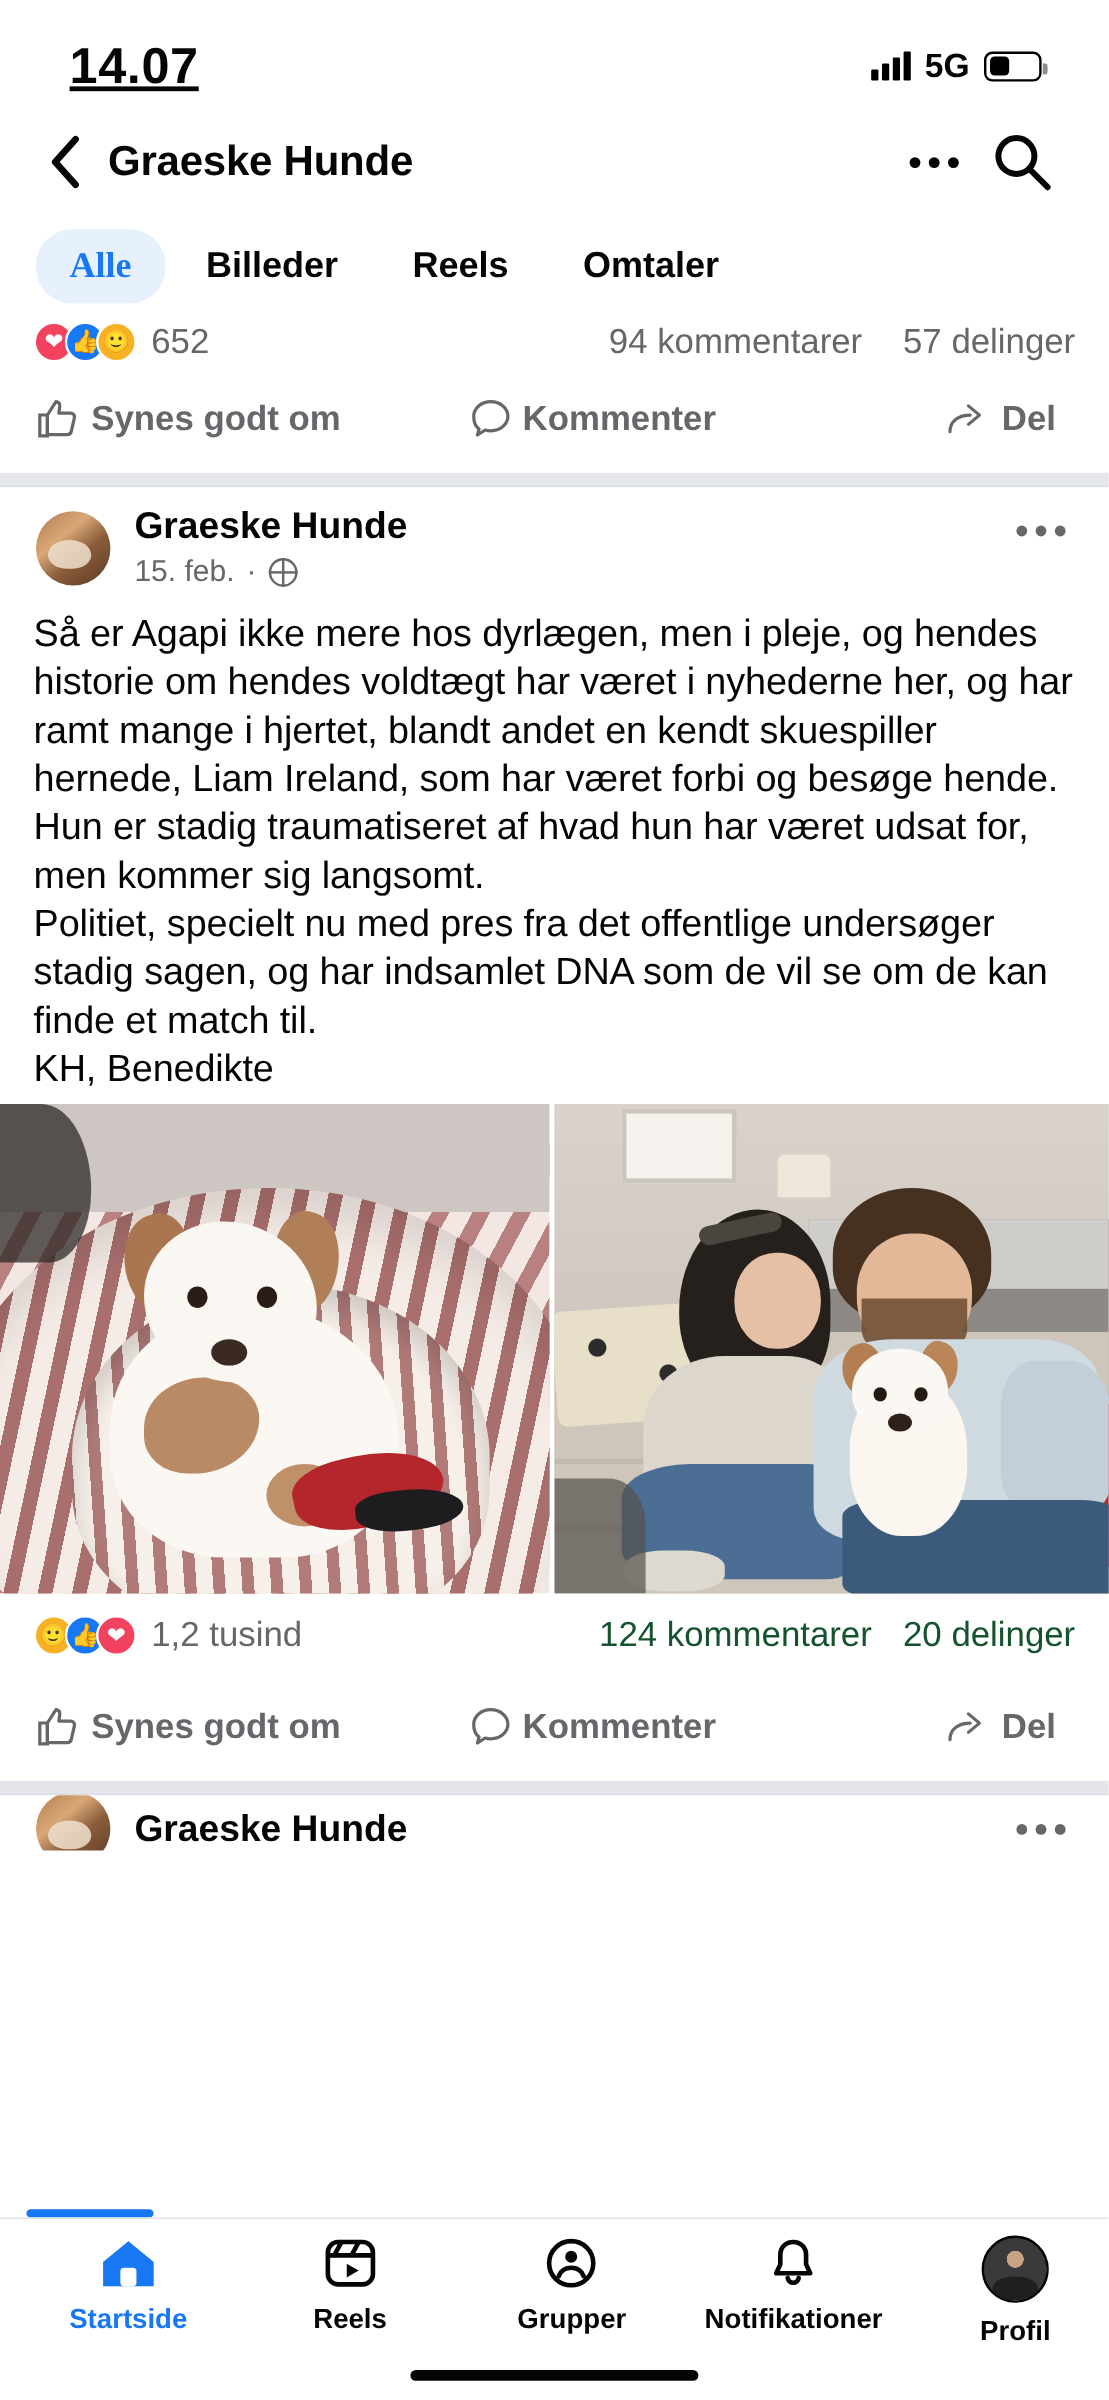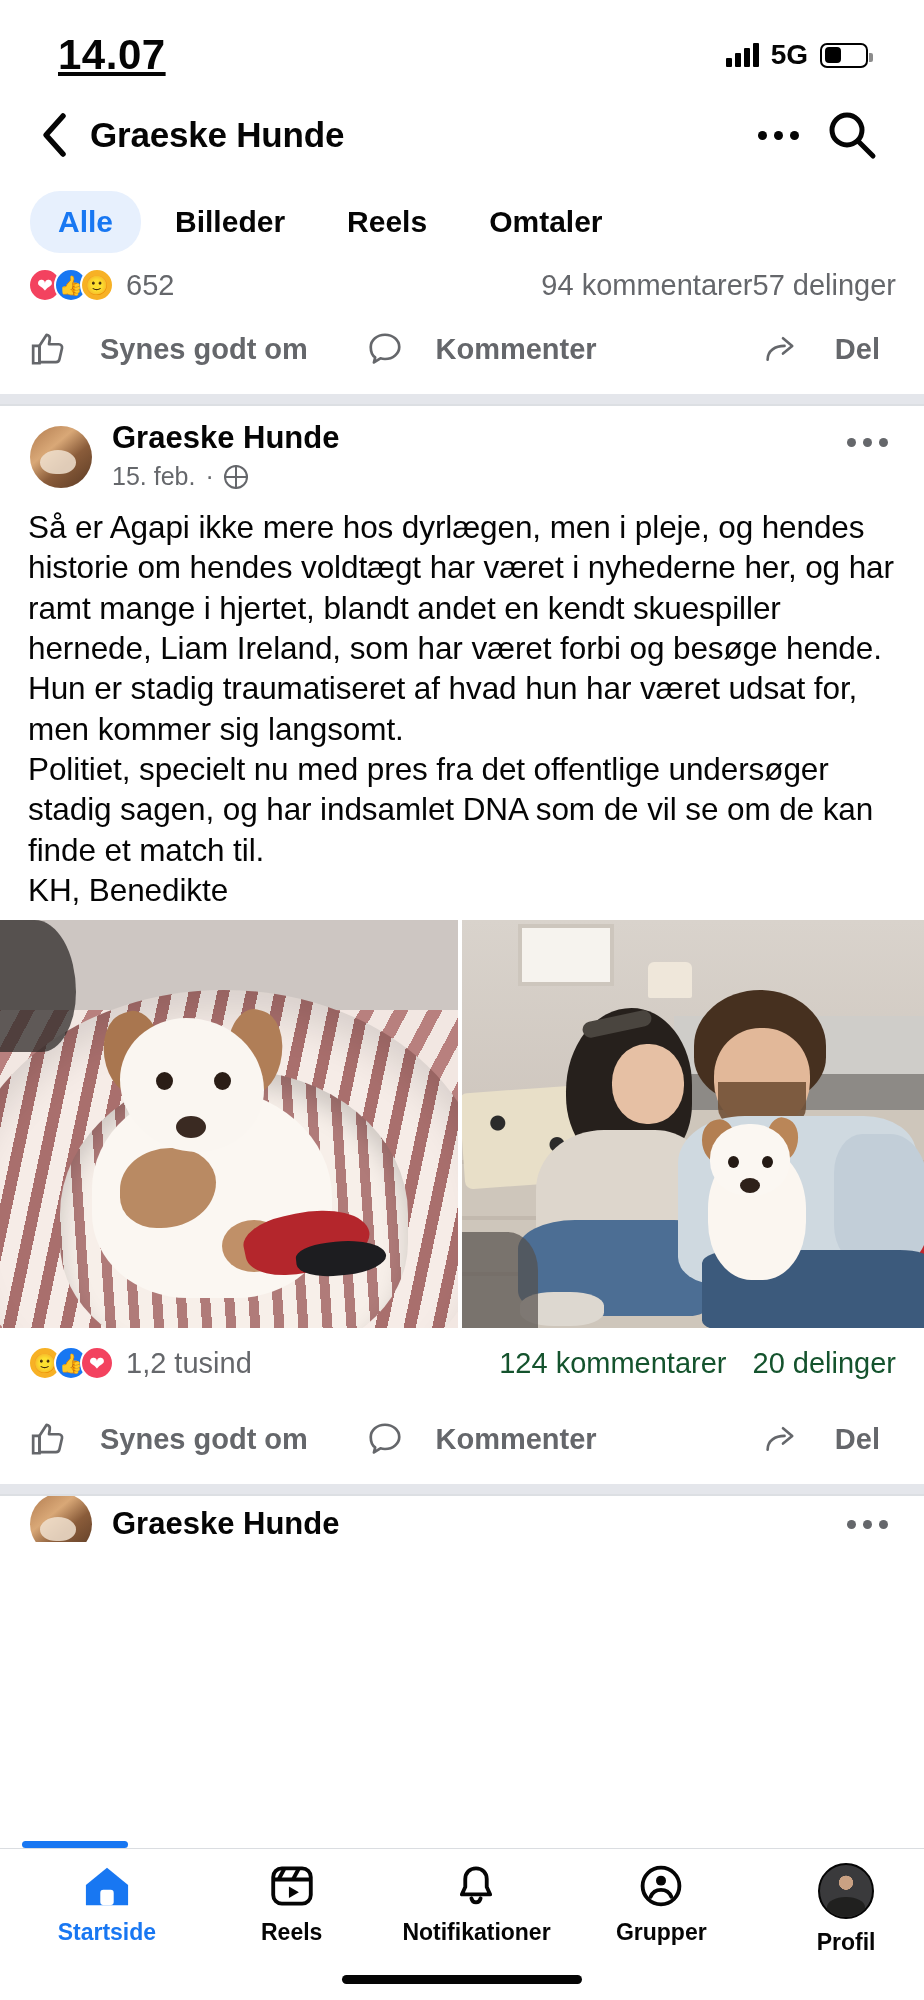--- a/index.html
+++ b/index.html
@@ -98,21 +98,21 @@
     gap: 6px;
   }
   .tab {
     padding: 14px 28px;
     border-radius: 30px;
     font-size: 30px;
     font-weight: bold;
     color: #050505;
     white-space: nowrap;
   }
-  .tab.active { background: #e7f0fd; color: #1877f2; }
+  .tab.active { background: #e7f0fd; color: #1877f2; font-family: Liberation Serif, serif; }
 
   
   .feed { position: relative; }
 
   .partial-row {
     display: flex;
     align-items: center;
     padding: 0 28px;
     height: 38px;
     overflow: hidden;
@@ -123,31 +123,31 @@
     margin-left: -8px;
     border: 2px solid #fff;
     display: flex; align-items: center; justify-content: center;
     font-size: 19px; color: #fff;
   }
   .chip:first-child { margin-left: 0; }
   .chip.love { background: #f3425f; }
   .chip.like { background: #1877f2; }
   .chip.care { background: #f7b125; }
   .count-text { font-size: 29px; color: #65676b; margin-left: 12px; }
-  .partial-row .meta { margin-left: auto; display: flex; }
+  .partial-row .meta { margin-left: auto; display: flex; gap: 34px; }
   .partial-row .meta span { font-size: 29px; color: #65676b; }
 
   .actionbar {
     display: flex;
     align-items: center;
     height: 90px;
     padding: 0 30px;
   }
   .action {
-    display: flex; align-items: center; gap: 32px;
+    display: flex; align-items: center; gap: 8px;
     flex: 1;
   }
   .action.mid { justify-content: flex-end; }
   .action.end { justify-content: flex-end; padding-right: 14px; }
   .action-label { font-size: 29px; color: #65676b; font-weight: bold; }
 
   .divider { height: 10px; background: #e4e6eb; }
   .thin-divider { height: 2px; background: #dcdfe3; }
 
   .post-header {
@@ -744,35 +744,35 @@
       <line x1="2.4" y1="8.6" x2="21.6" y2="8.6" stroke="#050505" stroke-width="2"></line>
       <line x1="8" y1="3" x2="5" y2="8.6" stroke="#050505" stroke-width="2"></line>
       <line x1="15.5" y1="3" x2="12.5" y2="8.6" stroke="#050505" stroke-width="2"></line>
       <path d="M10.4 12.2 L15.6 15.2 L10.4 18.2 Z" fill="#050505"></path>
     </svg>
     <span class="lbl">Reels</span>
   </div>
 
 
   <div class="tabitem">
-    <svg width="46" height="46" viewBox="0 0 24 24" aria-hidden="true">
-      <path d="M12 2.8c-3.3 0-5.6 2.4-5.6 5.6v4.1L4.6 16.4h14.8l-1.8-3.9V8.4c0-3.2-2.3-5.6-5.6-5.6z" fill="none" stroke="#050505" stroke-width="2" stroke-linejoin="round"></path>
-      <path d="M9.6 18.4c.3 1.3 1.3 2.1 2.4 2.1s2.1-.8 2.4-2.1" fill="none" stroke="#050505" stroke-width="2" stroke-linecap="round"></path>
-    </svg>
-    <span class="lbl">Notifikationer</span>
-  </div>
-
-  <div class="tabitem">
     <svg width="48" height="46" viewBox="0 0 24 24" aria-hidden="true">
       <circle cx="12" cy="12" r="9.6" fill="none" stroke="#050505" stroke-width="2"></circle>
       <circle cx="12" cy="9.2" r="2.6" fill="#050505"></circle>
       <path d="M6.6 17.6c.9-2.3 2.9-3.6 5.4-3.6s4.5 1.3 5.4 3.6" fill="none" stroke="#050505" stroke-width="2" stroke-linecap="round"></path>
     </svg>
     <span class="lbl">Grupper</span>
   </div>
 
   <div class="tabitem">
+    <svg width="46" height="46" viewBox="0 0 24 24" aria-hidden="true">
+      <path d="M12 2.8c-3.3 0-5.6 2.4-5.6 5.6v4.1L4.6 16.4h14.8l-1.8-3.9V8.4c0-3.2-2.3-5.6-5.6-5.6z" fill="none" stroke="#050505" stroke-width="2" stroke-linejoin="round"></path>
+      <path d="M9.6 18.4c.3 1.3 1.3 2.1 2.4 2.1s2.1-.8 2.4-2.1" fill="none" stroke="#050505" stroke-width="2" stroke-linecap="round"></path>
+    </svg>
+    <span class="lbl">Notifikationer</span>
+  </div>
+
+  <div class="tabitem">
     <div class="profile-pic"></div>
     <span class="lbl">Profil</span>
   </div>
 
   <div class="home-indicator"></div>
 </div>
 
 </body></html>

